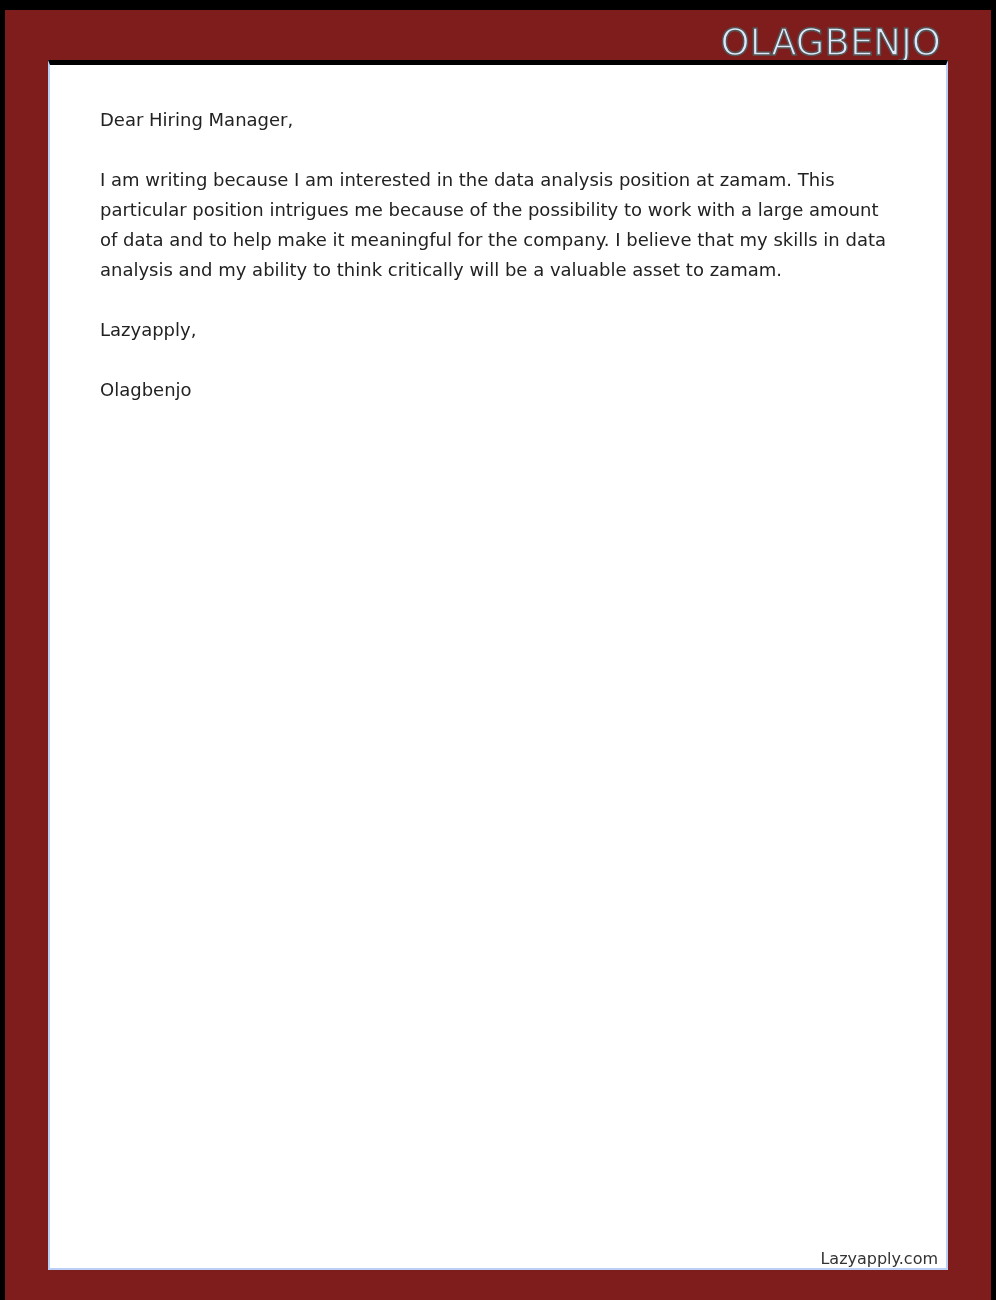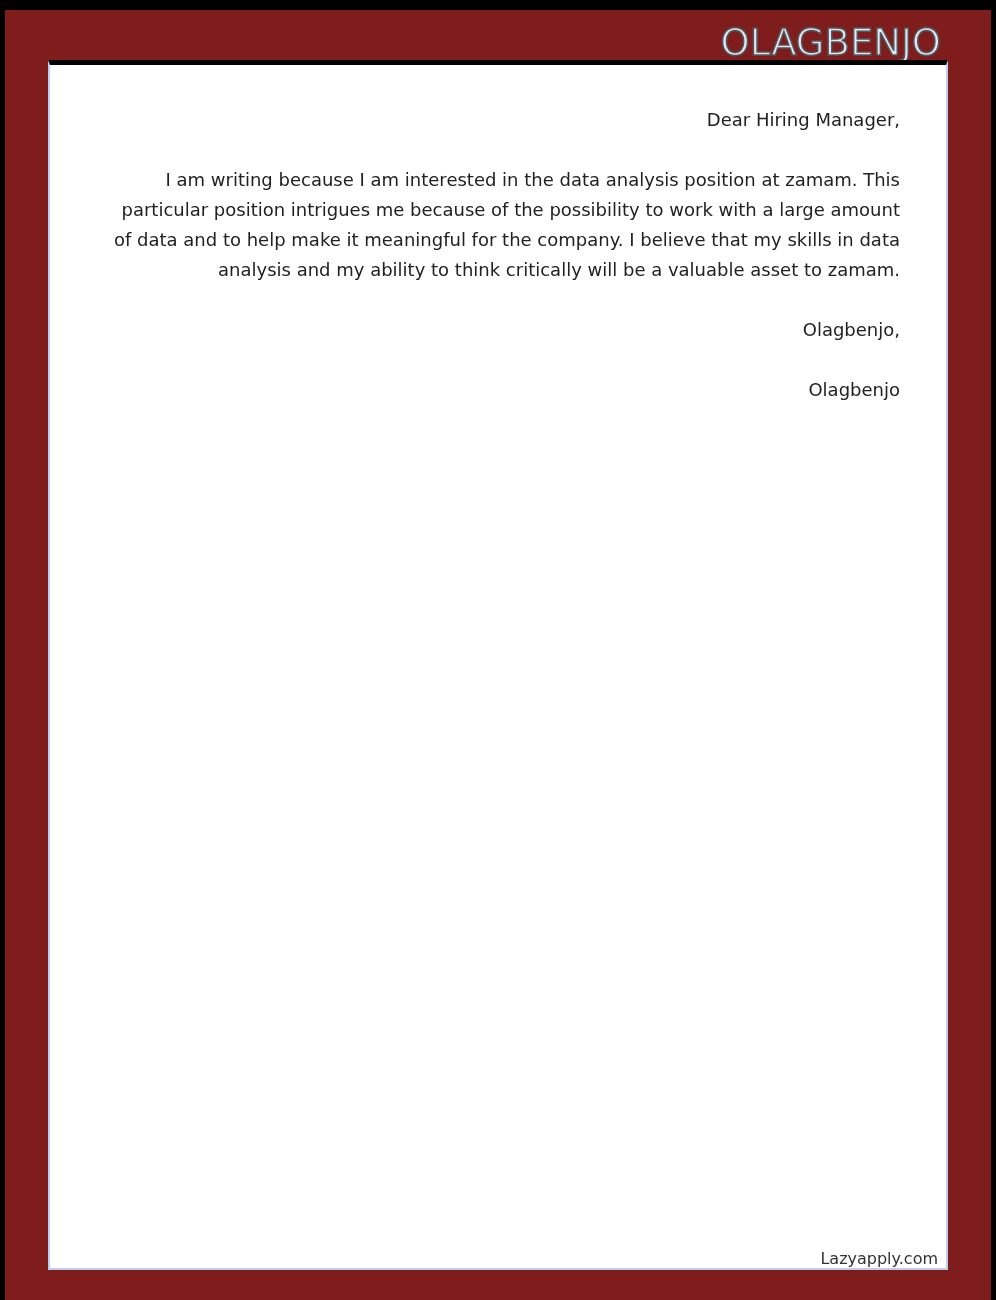--- a/index.html
+++ b/index.html
@@ -39,21 +39,20 @@
     border-bottom: 2px solid #b9cff5;
   }
   .content {
     position: absolute;
     left: 50px; top: 40px;
     width: 800px;
     font-family: "DejaVu Sans", sans-serif;
     font-size: 18px;
     line-height: 30px;
     color: #222;
-    text-align: right;
   }
   .content p { margin: 0 0 30px 0; }
   .content p.signature { margin-bottom: 10px; }
   .content .date { color: #2a88d8; margin: 0; }
   .footer-brand {
     position: absolute;
     right: 8px; bottom: 0px;
     font-family: "DejaVu Sans", sans-serif;
     font-size: 16px;
     color: #333;
@@ -62,18 +61,18 @@
 </head>
 <body>
 
 <div class="frame">
   <h1 class="name-header">OLAGBENJO</h1>
 
   <div class="page">
     <div class="content">
       <p>Dear Hiring Manager,</p>
       <p>I am writing because I am interested in the data analysis position at zamam. This particular position intrigues me because of the possibility to work with a large amount of data and to help make it meaningful for the company. I believe that my skills in data analysis and my ability to think critically will be a valuable asset to zamam.</p>
-      <p>Olagbenjo,</p>
+      <p>Lazyapply,</p>
       <p class="signature">Olagbenjo</p>
     </div>
     <div class="footer-brand">Lazyapply.com</div>
   </div>
 </div>
 
 </body></html>

